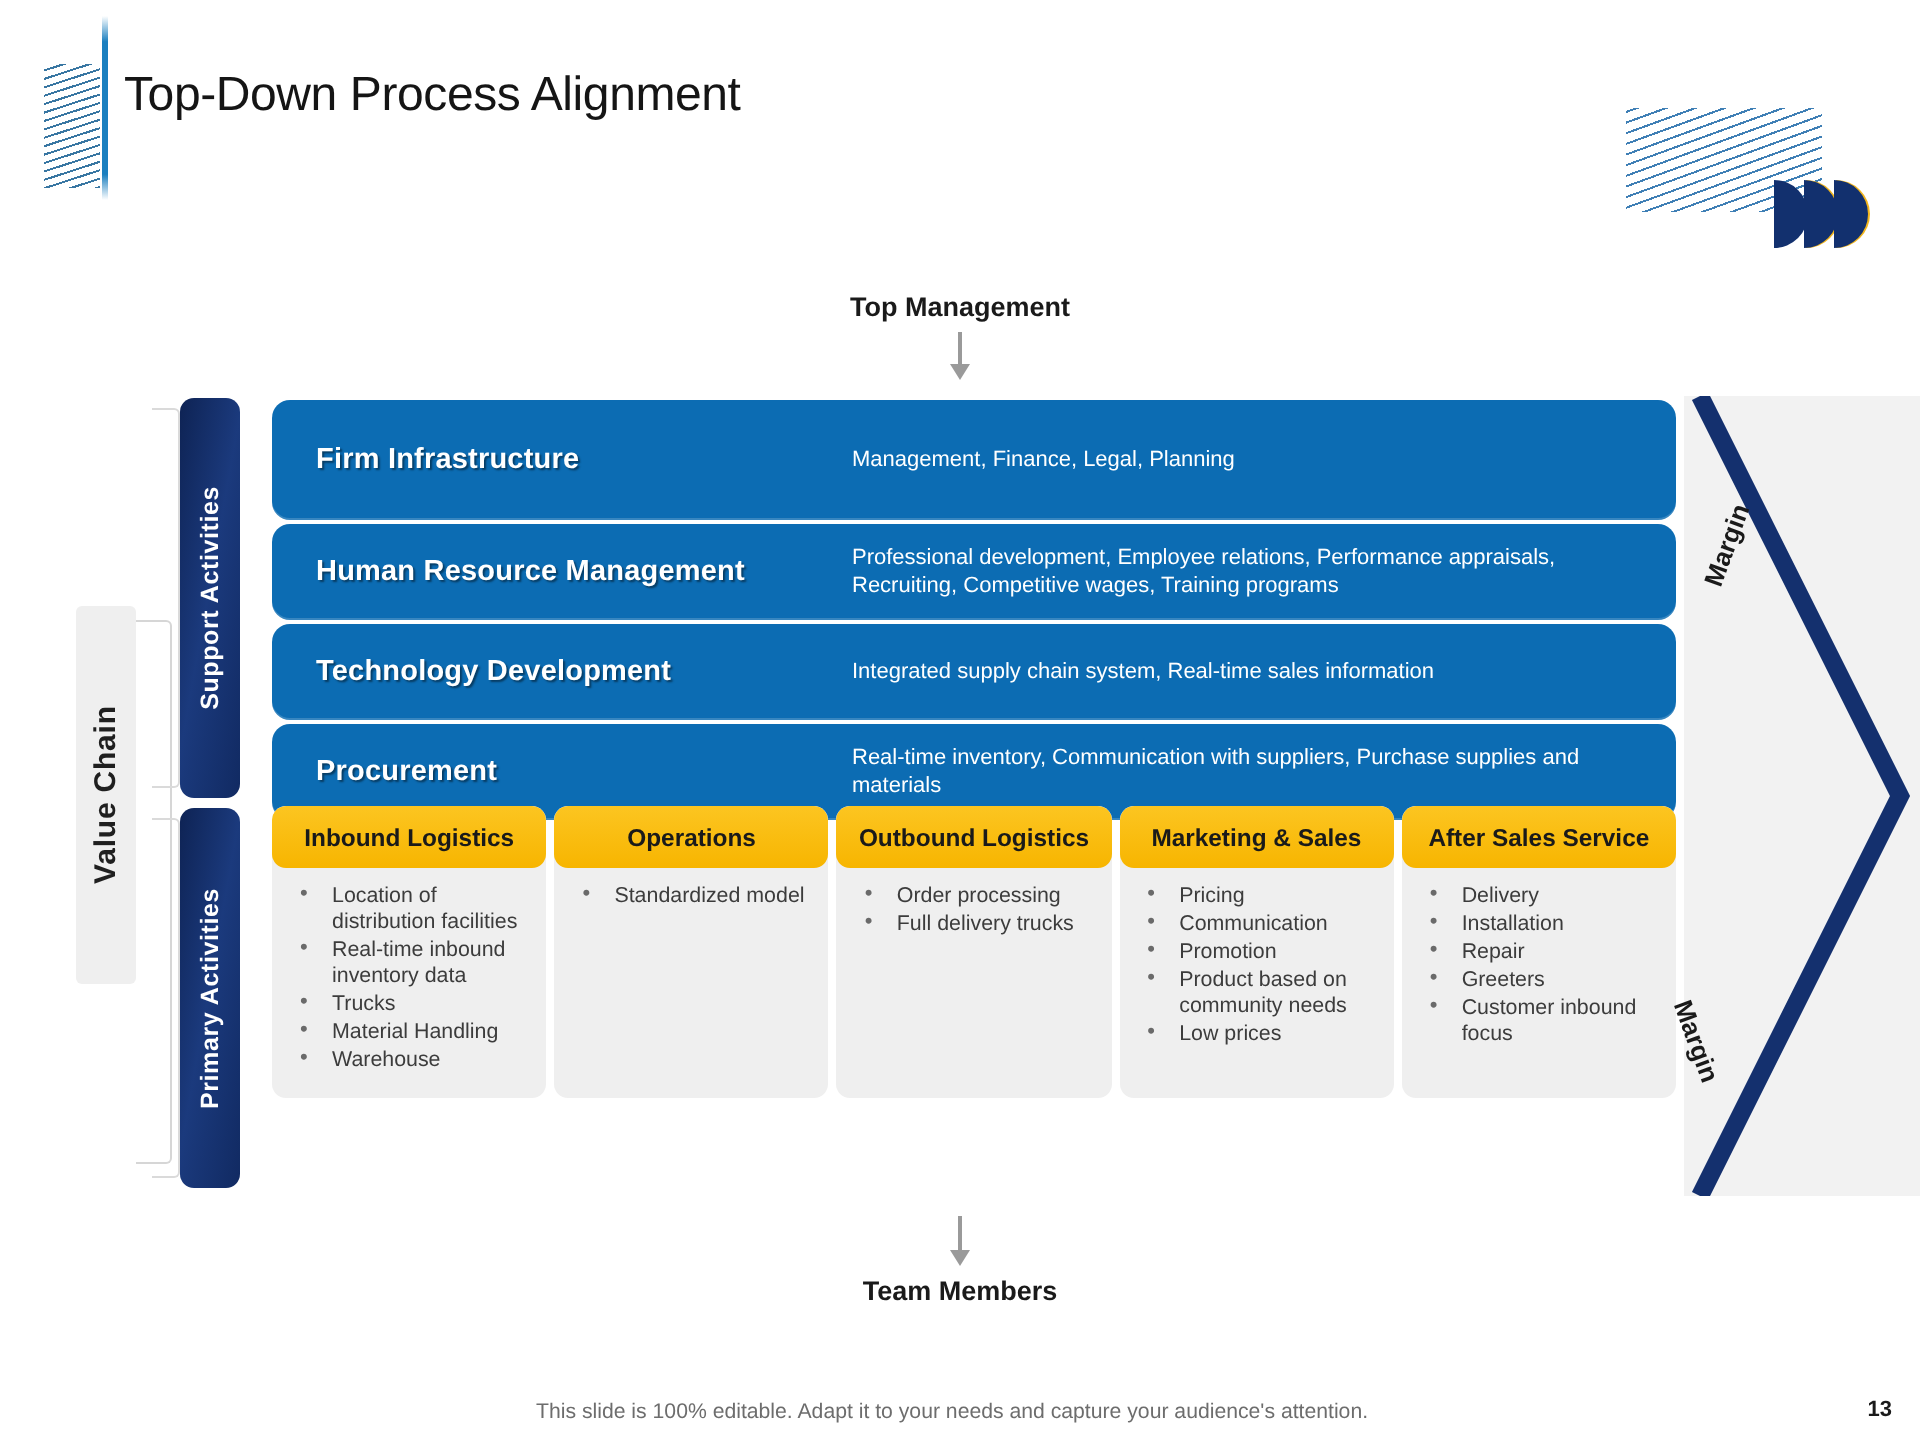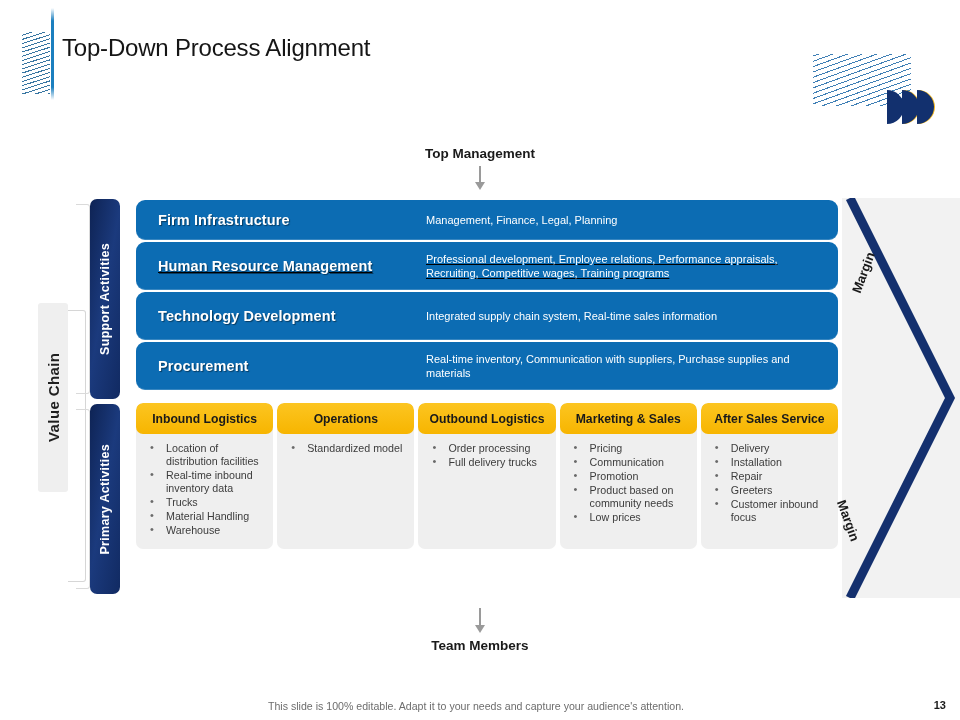--- a/index.html
+++ b/index.html
@@ -86,22 +86,22 @@
 
   
   .support-rows { position: absolute; left: 136px; top: 200px; width: 702px; }
   .srow {
     position: relative; width: 702px;
     background: #0c6cb3; border-radius: 9px;
     margin-bottom: 2px;
     display: flex; align-items: center;
     box-shadow: inset 0 -1px 0 rgba(255,255,255,.18);
   }
-  .srow.h1 { height: 40px; }
-  .srow.h2 { height: 48px; text-decoration: underline; }
+  .srow.h1 { height: 60px; }
+  .srow.h2 { height: 48px; }
   .srow.h3 { height: 48px; }
   .srow.h4 { height: 48px; }
   .srow-title {
     width: 290px; padding-left: 22px;
     color: #ffffff; font-size: 14.5px; font-weight: bold;
     text-shadow: 1px 1px 1px rgba(0,0,0,.45);
     letter-spacing: .1px;
   }
   .srow-desc {
     flex: 1; padding-right: 18px;

